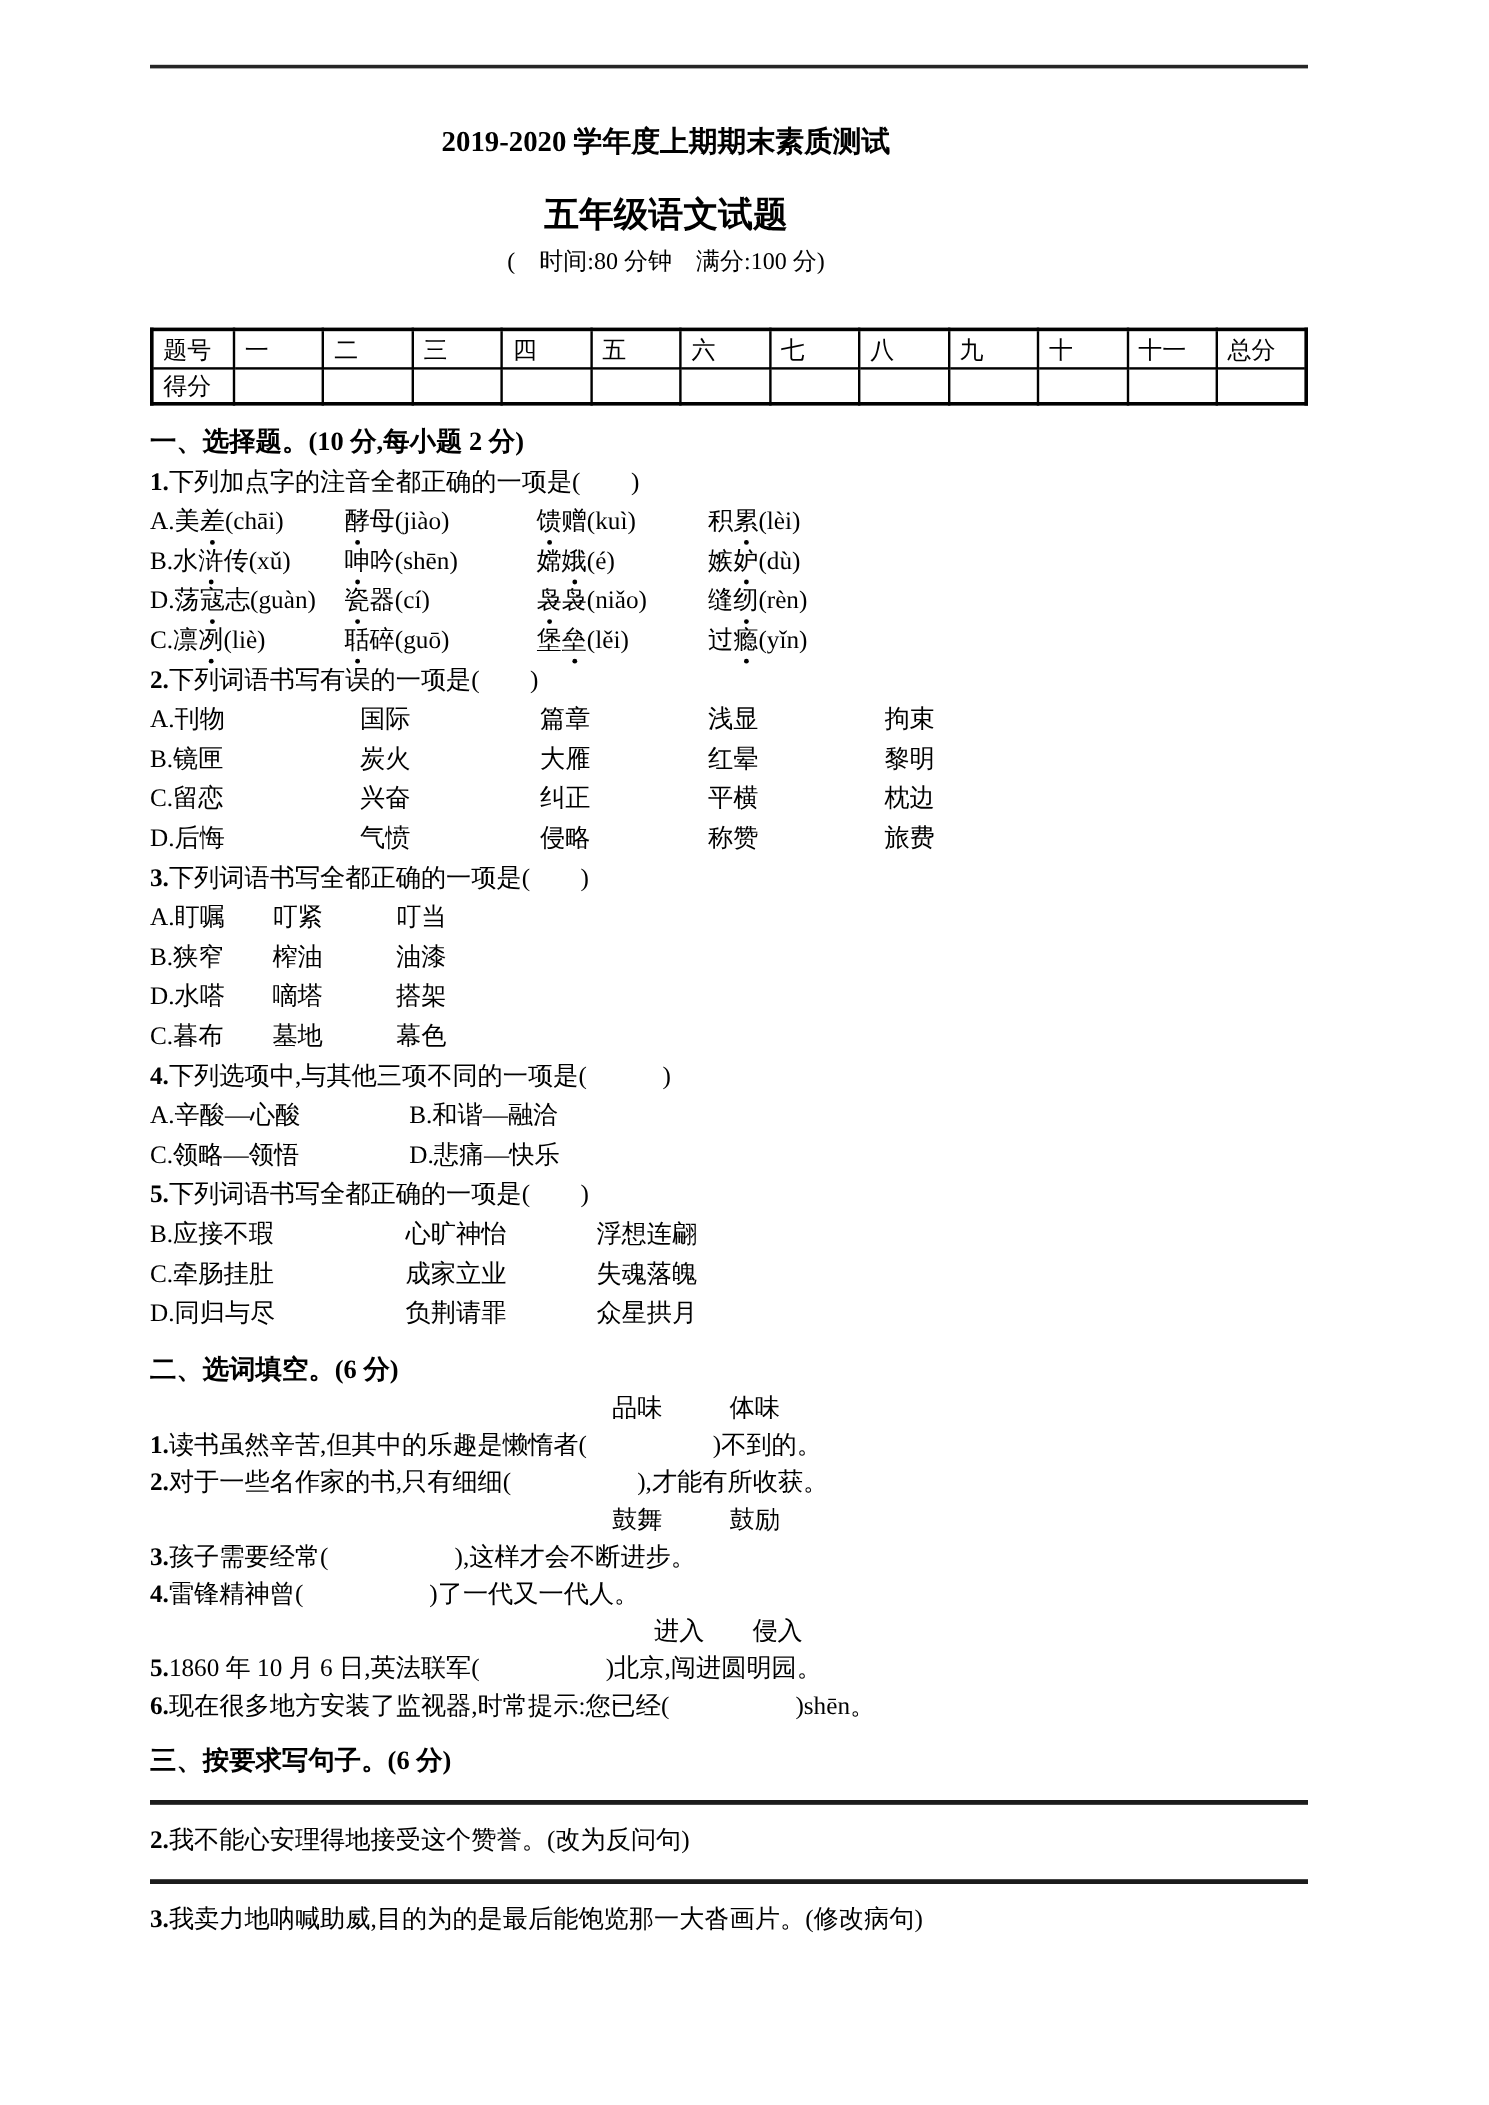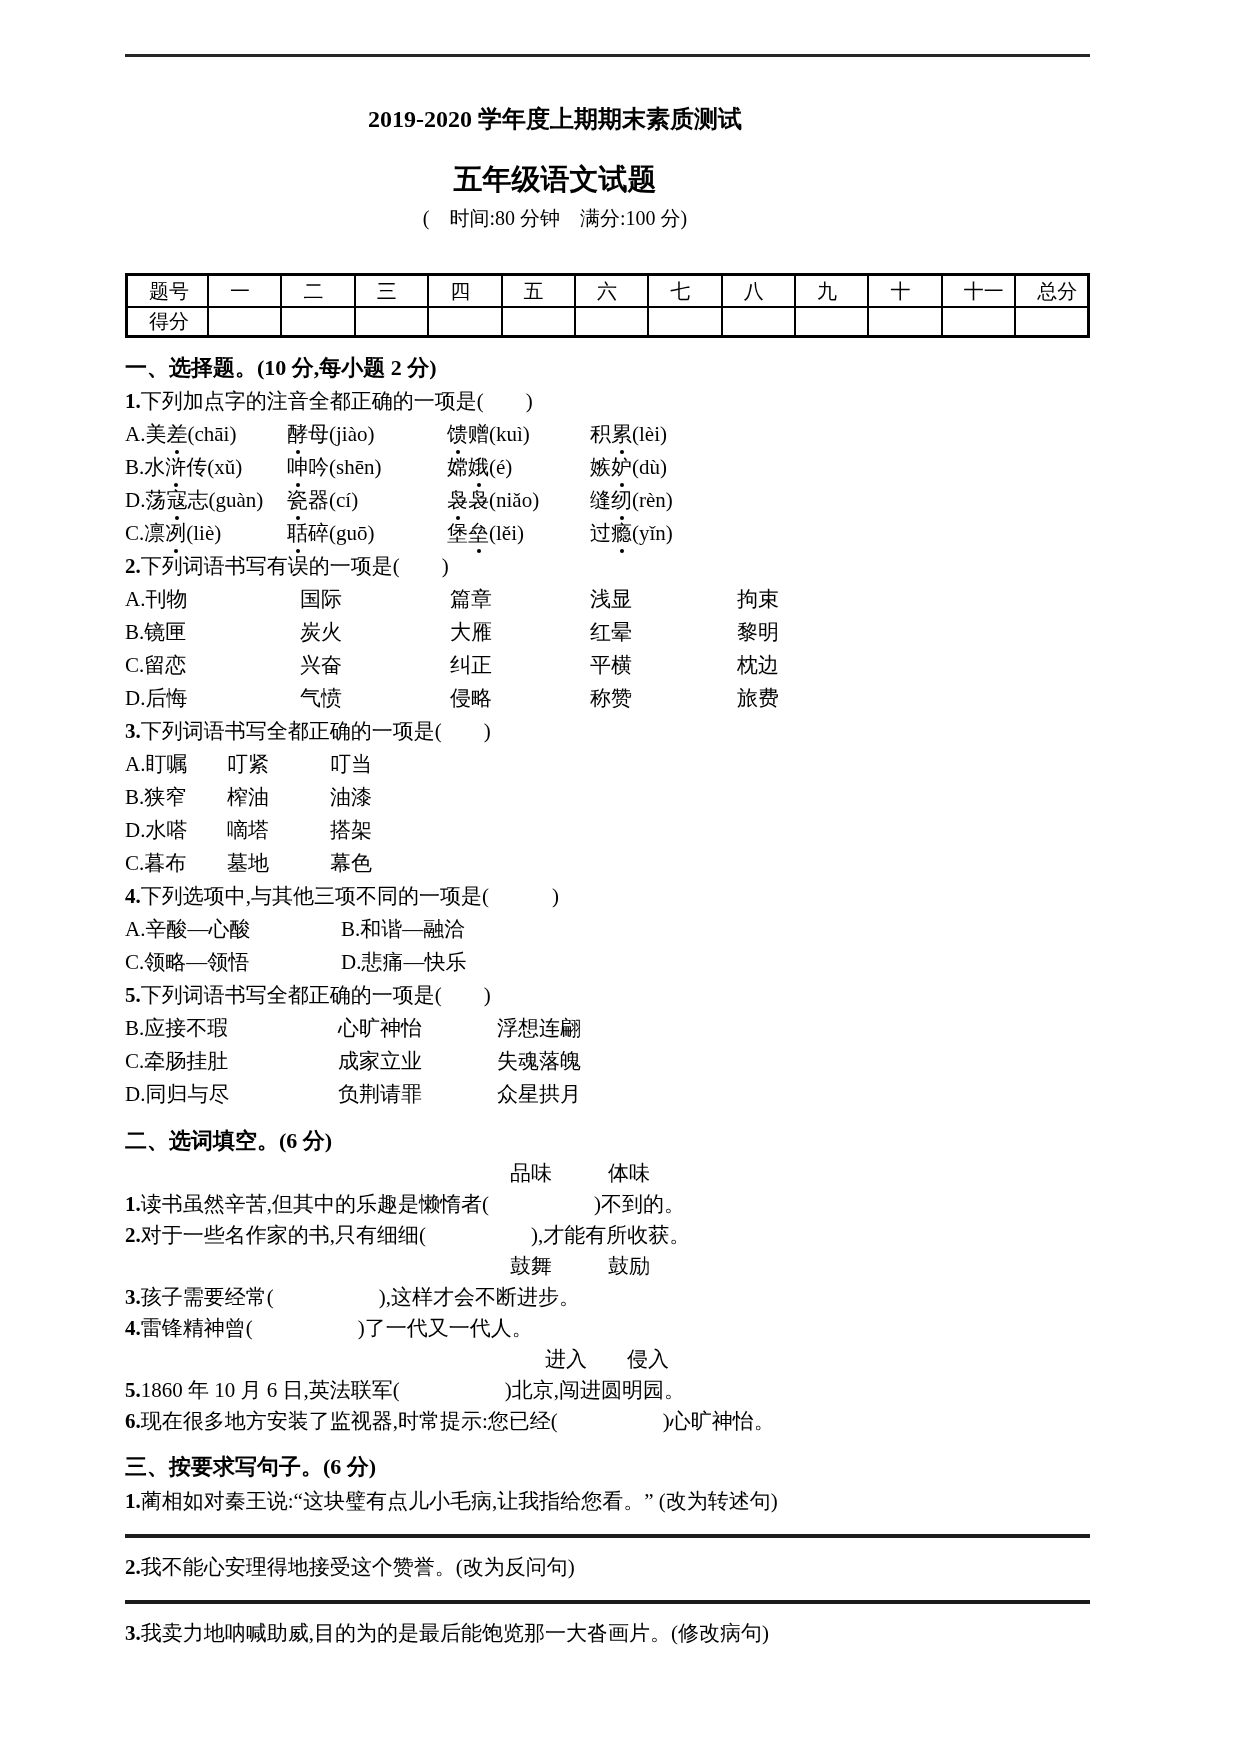--- a/index.html
+++ b/index.html
@@ -8,21 +8,21 @@
     font-family:"Liberation Serif","DejaVu Serif",serif;color:#000;
     -webkit-font-smoothing:antialiased;
   }
   .content{margin-left:125px;width:965px;}
   .top-rule{margin-top:54px;height:3px;background:#262626;}
   .header-block{width:860px;text-align:center;}
   .title{margin:38px 0 0;font-size:24px;line-height:48px;font-weight:bold;}
   .subtitle{margin:16px 0 0;font-size:29px;line-height:40px;font-weight:bold;}
   .meta{margin-top:4px;font-size:20px;line-height:30px;}
   table.score{margin-top:40px;border-collapse:collapse;width:965px;table-layout:fixed;border:3px solid #000;}
-  table.score td{border:2px solid #000;font-size:20px;padding:0 2px 0 21px;overflow:hidden;white-space:nowrap;}
+  table.score td{border:2px solid #000;font-size:20px;padding:0 2px 0 8px;overflow:hidden;white-space:nowrap;}
   table.score tr.hdr td{height:30px;}
   table.score tr.scr td{height:27px;}
   table.score td.label-col{width:56px;}
   .sec-heading{font-weight:bold;font-size:22px;line-height:34px;margin-top:13px;}
   .stem{font-size:21px;line-height:33px;}
   .stem b,.fill-row b,.s3-row b{font-weight:bold;}
   .opt-row{display:grid;font-size:21px;line-height:33px;}
   .cols4{grid-template-columns:162px 160px 143px 1fr;}
   .cols5{grid-template-columns:175px 150px 140px 147px 1fr;}
   .cols3s{grid-template-columns:102px 103px 1fr;}
@@ -204,28 +204,27 @@
             <span>鼓舞</span>
             <span>鼓励</span>
           </div>
           <div class="fill-row"><b>3.</b><span>孩子需要经常(　　　　　),这样才会不断进步。</span></div>
           <div class="fill-row"><b>4.</b><span>雷锋精神曾(　　　　　)了一代又一代人。</span></div>
           <div class="pair-row third">
             <span>进入</span>
             <span>侵入</span>
           </div>
           <div class="fill-row"><b>5.</b><span>1860 年 10 月 6 日,英法联军(　　　　　)北京,闯进圆明园。</span></div>
-          <div class="fill-row"><b>6.</b><span>现在很多地方安装了监视器,时常提示:您已经(　　　　　)心旷神怡。</span></div>
+          <div class="fill-row"><b>6.</b><span>现在很多地方安装了监视器,时常提示:您已经(　　　　　)shēn。</span></div>
         </div>
     </section>
 
     <section>
       <div class="sec-heading">三、按要求写句子。(6 分)</div>
       <div>
-          <div class="s3-row"><b>1.</b><span>蔺相如对秦王说:“这块璧有点儿小毛病,让我指给您看。” (改为转述句)</span></div>
           <div class="answer-rule"></div>
           <div class="s3-row"><b>2.</b><span>我不能心安理得地接受这个赞誉。(改为反问句)</span></div>
           <div class="answer-rule"></div>
           <div class="s3-row"><b>3.</b><span>我卖力地呐喊助威,目的为的是最后能饱览那一大沓画片。(修改病句)</span></div>
         </div>
     </section>
 
   </div>
 </div>
 

